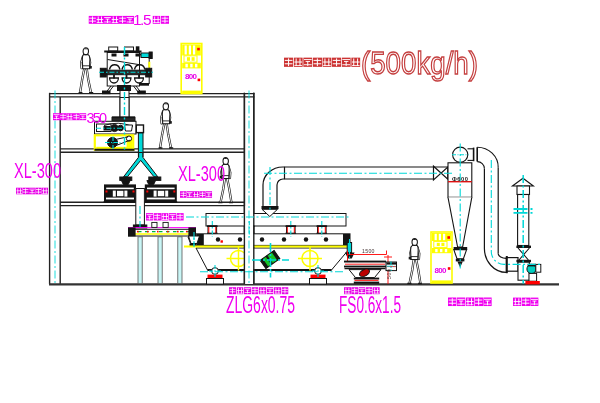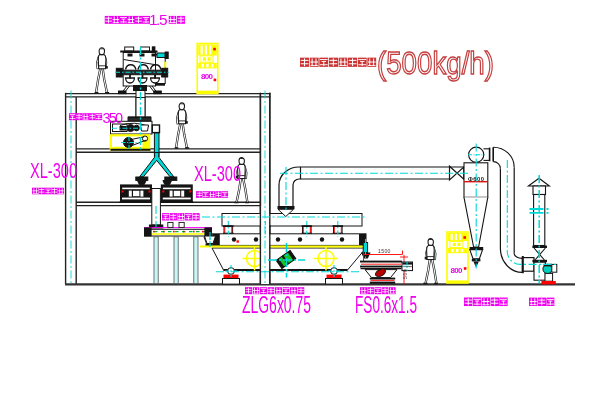--- a/index.html
+++ b/index.html
@@ -1,16 +1,16 @@
 <!DOCTYPE html>
 <html><head>
 <meta charset="utf-8">
 <style>
 html,body{margin:0;padding:0;background:#fff;}
-#cv{width:504px;height:403px;position:relative;font-family:"Liberation Sans",sans-serif;margin-left:16px;}
+#cv{width:504px;height:403px;position:relative;font-family:"Liberation Sans",sans-serif;}
 text{font-family:"Liberation Sans",sans-serif;}
 </style>
 </head>
 <body>
 <div id="cv">
 <svg width="600" height="403" viewBox="0 0 600 403" xmlns="http://www.w3.org/2000/svg">
 <rect x="0" y="0" width="600" height="403" fill="#ffffff"></rect>
 <defs>
 <symbol id="z1" viewBox="0 0 10 10">
   <rect width="10" height="10" fill="currentColor"></rect>

